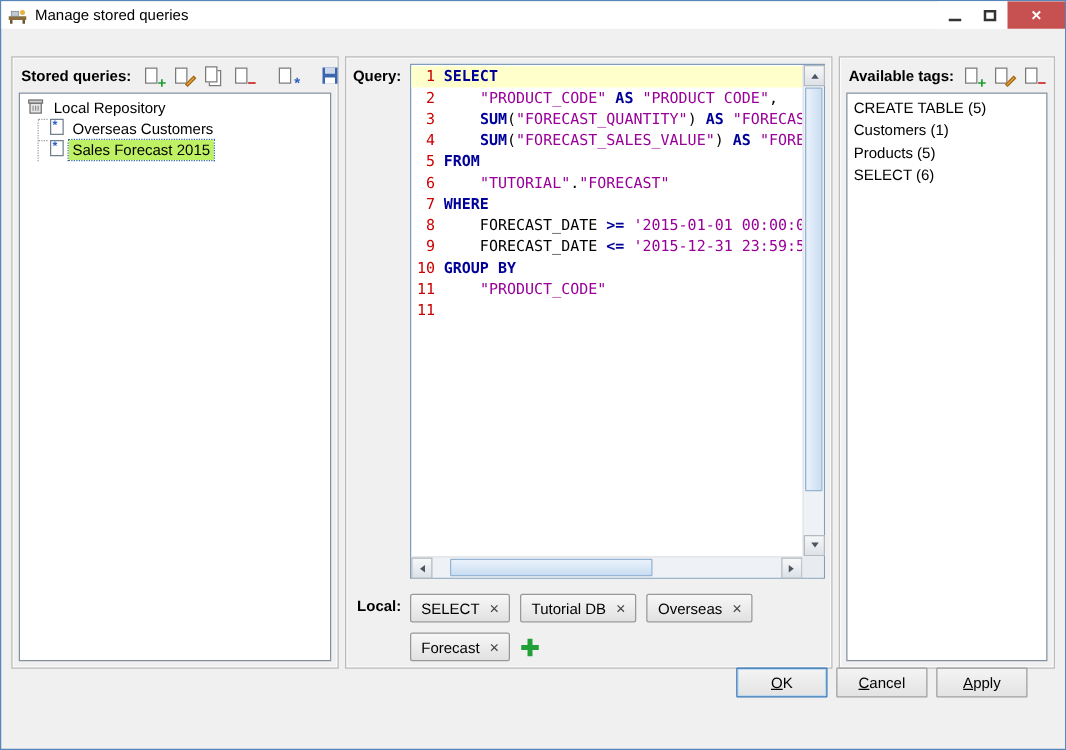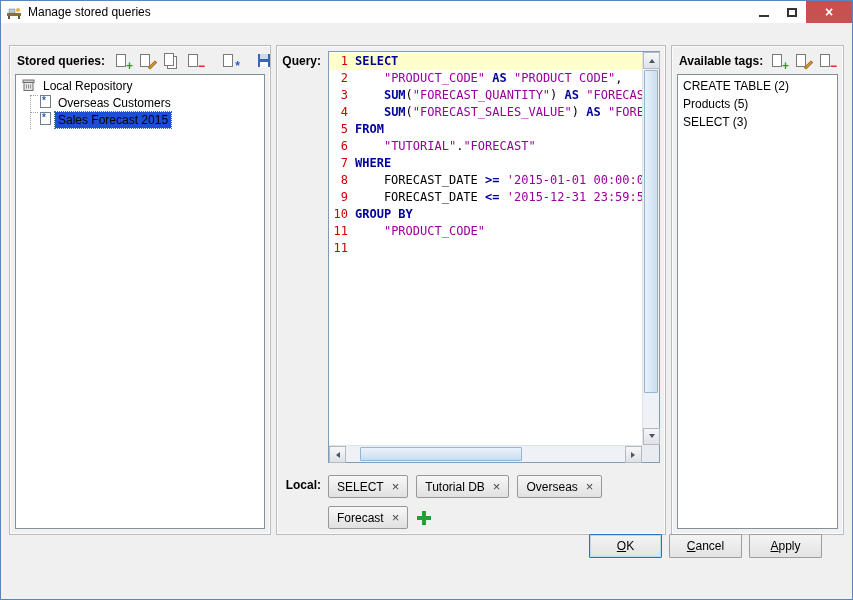--- a/index.html
+++ b/index.html
@@ -49,21 +49,21 @@
   
   .tree{padding:3px 2px;font-size:12px}
   .tree-row{display:flex;align-items:flex-start;height:17px;white-space:nowrap}
   .tree-row.root{padding-left:3px}
   .repo-icon{width:15px;height:14px;margin-right:4px;display:inline-flex;flex:none}
   #tree-children{margin-left:12px;border-left:1px dotted #9aa0a6}
   .tree-row.child::before{content:"";width:7px;height:0;border-top:1px dotted #9aa0a6;margin-right:2px}
   .page-icon{position:relative;width:11px;height:13px;background:#fff;border:1px solid #708090;display:inline-block;margin-right:4px;flex:none}
   .page-icon::after{content:"*";color:#2a5fc4;font-weight:bold;position:absolute;left:1px;top:-1px;font-size:10px}
   .tree-label{padding:1px 3px}
-  .tree-label.selected{background:#1d4ed8;outline:1px dotted #3b6ea5}
+  .tree-label.selected{background:#bef264;outline:1px dotted #3b6ea5}
 
   
   .qrow{display:flex;flex:1;min-height:0}
   .lblcol{width:46px;text-align:right;padding-right:7px;font-weight:bold;padding-top:3px;flex:none}
   .editor{flex:1;position:relative;background:#fff;border:1px solid #7f9db9;min-width:0}
   .code-scroll{position:absolute;left:0;top:0;right:17px;bottom:17px;overflow:hidden;padding-top:1px}
   .code-row{display:flex;height:17px;line-height:17px;font-family:"DejaVu Sans Mono",monospace;font-size:12px;white-space:pre}
   .code-row.current{background:#ffffcc}
   .gutter{flex:none;width:26px;text-align:right;padding-right:7px;color:#cc0000}
   .code-text{flex:1;overflow:hidden}
@@ -292,23 +292,24 @@
           </span>
           <span class="tbtn">
             <span class="ticon doc-minus">
               <i class="doc"></i>
               <b class="badge b-minus">−</b>
             </span>
           </span>
         </span>
     </div>
     <div class="white-box list" id="tags-list">
-        <div class="list-item">CREATE TABLE (2)</div>
+        <div class="list-item">CREATE TABLE (5)</div>
+        <div class="list-item">Customers (1)</div>
         <div class="list-item">Products (5)</div>
-        <div class="list-item">SELECT (3)</div>
+        <div class="list-item">SELECT (6)</div>
       </div>
   </div>
 </div>
 
 <div class="footer">
   <button class="btn focused"><u>O</u>K</button>
   <button class="btn"><u>C</u>ancel</button>
   <button class="btn"><u>A</u>pply</button>
 </div>
 

